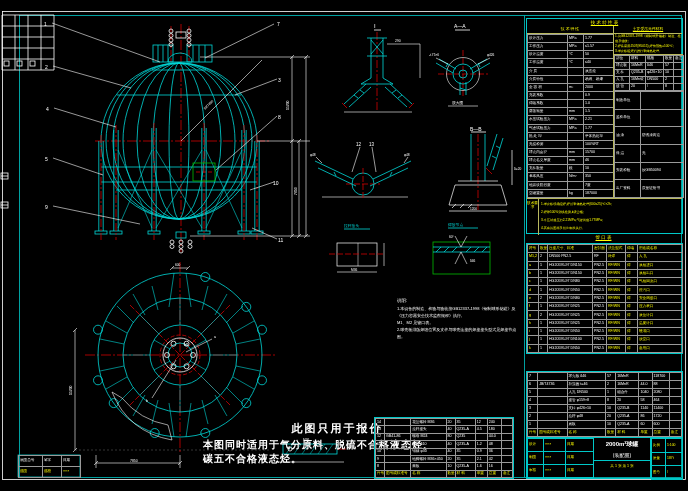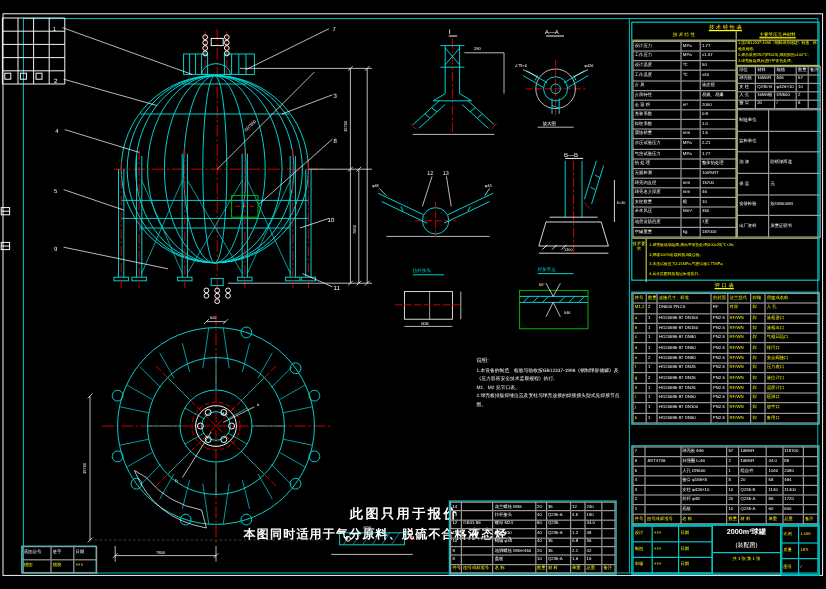--- a/index.html
+++ b/index.html
@@ -543,20 +543,21 @@
     <div class="note-title">说明:</div>
     <div>
         <div>1.本设备的制造、检验与验收按GB12337-1998《钢制球形储罐》及《压力容器安全技术监察规程》执行,</div>
         <div>M1、M2 见管口表。</div>
         <div>2.球壳板排版焊缝位置及支柱与球壳连接的焊接接头型式见焊接节点图。</div>
       </div>
   </div>
 
   <div class="abs quote2" style="left:203px;top:438px;width:330px;">本图同时适用于气分原料、脱硫不合格液态烃、</div>
   <div class="abs quote1" style="left:252px;top:421px;width:170px;text-align:center;">此图只用于报价</div>
+  <div class="abs quote2" style="left:203px;top:452px;width:330px;">碳五不合格液态烃。</div>
 
   <div class="abs cyan-border" style="left:526px;top:18px;width:155px;height:214px;">
     <div class="blk-title" style="text-decoration:underline;">技 术 特 性 表</div>
     <div class="hdr2">
       <div style="width:86px;border-right:1px solid #b9b95e;">技 术 特 性</div>
       <div style="flex:1;text-decoration:underline;">主要受压元件材料</div>
     </div>
     <div class="tech-body" style="height:164px;">
       <div class="tech-left">
         <table class="tbl yel-tbl" style="height:164px;">

